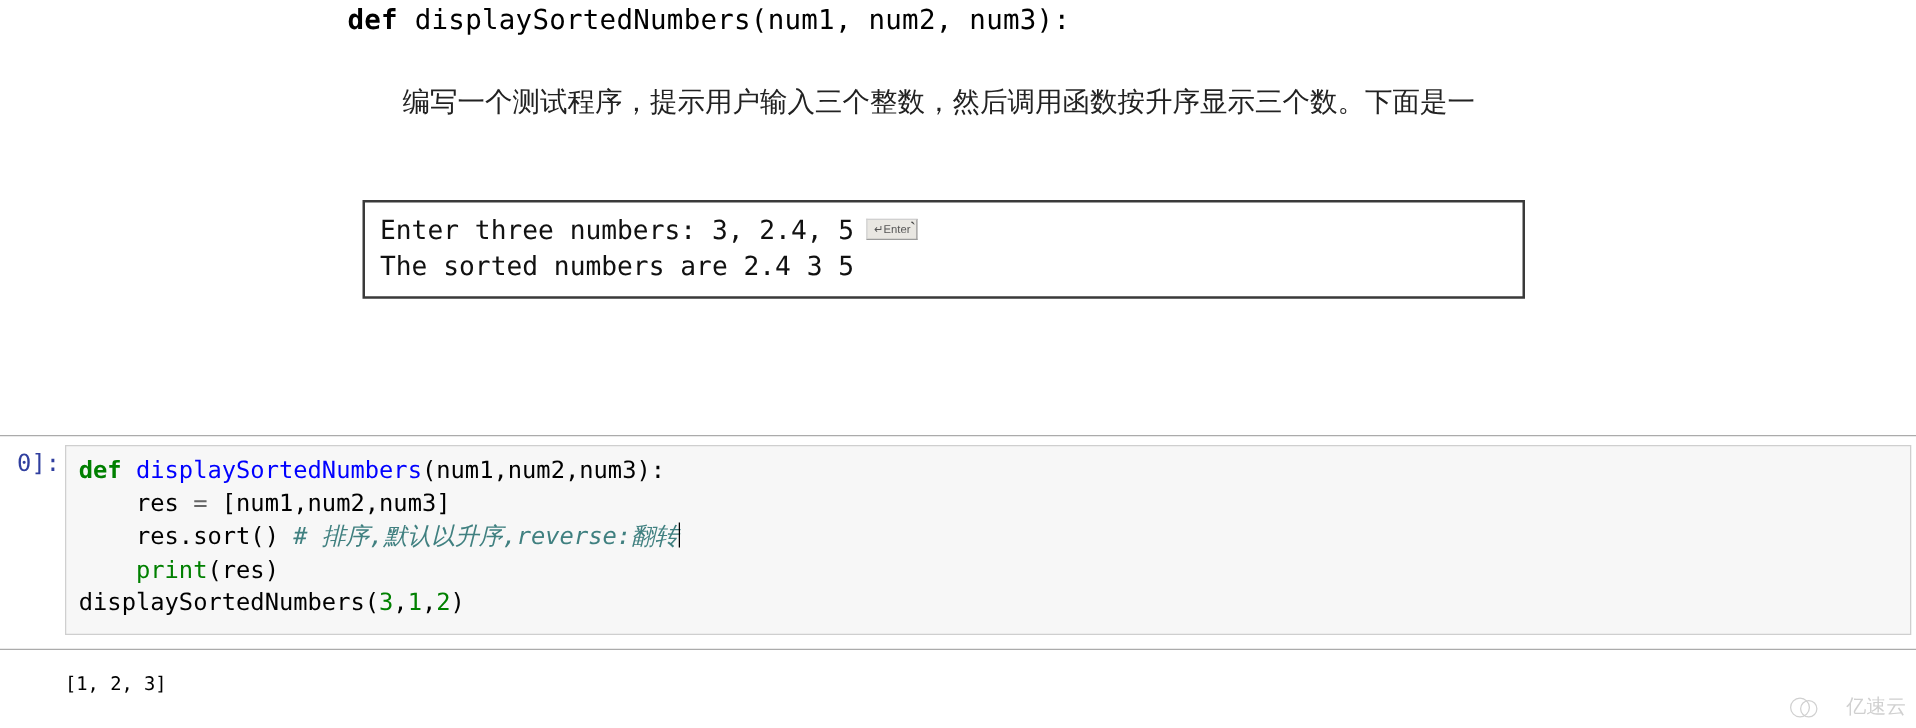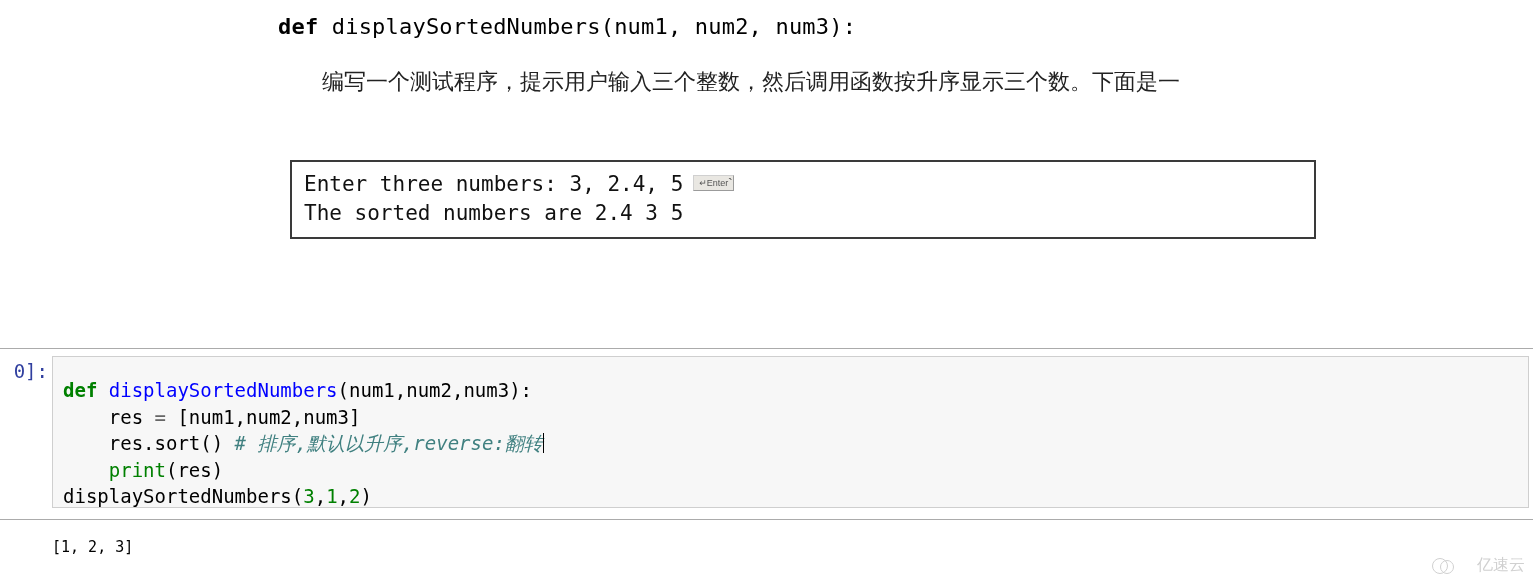--- a/index.html
+++ b/index.html
@@ -14,21 +14,21 @@
   }
 
   
   .textbook {
     position: relative;
     width: 1533px;
   }
   .textbook .func-sig {
     position: absolute;
     left: 278px;
-    top: 14px;
+    top: 4px;
     font-family: "Menlo", "Consolas", monospace;
     font-size: 22px;
     letter-spacing: 0.2px;
     color: #000;
   }
   .textbook .func-sig .kw {
     font-weight: bold;
   }
   .textbook .cn-para {
     position: absolute;
@@ -40,21 +40,21 @@
     color: #222;
     font-family: Liberation Sans, sans-serif;
   }
   .textbook .cn-para .line1 { display:block; text-indent: 2em; }
   .textbook .cn-para .line2 { display:block; }
 
   .sample-box {
     position: absolute;
     left: 290px;
     top: 160px;
-    width: 1026px;
+    width: 930px;
     border: 2px solid #3a3a3a;
     padding: 8px 12px 8px 12px;
     font-family: "Menlo", "Consolas", monospace;
     font-size: 21px;
     line-height: 1.4;
     color: #111;
     box-sizing: border-box;
   }
   .sample-box .row { white-space: pre; position: relative; }
   .enter-key {
@@ -110,21 +110,21 @@
   }
   .code-block {
     position:absolute;
     left: 52px;
     top: 8px;
     right: 4px;
     height: 152px;
     background: #f7f7f7;
     border: 1px solid #cfcfcf;
     box-sizing: border-box;
-    padding: 20px 10px;
+    padding: 6px 10px;
     font-family: "Menlo","Consolas",monospace;
     font-size: 19px;
     line-height: 1.4;
     white-space: pre;
     color: #000;
     overflow: hidden;
   }
   .tok-kw    { color: #008000; font-weight: bold; }
   .tok-func  { color: #0000FF; }
   .tok-builtin { color: #008000; }

